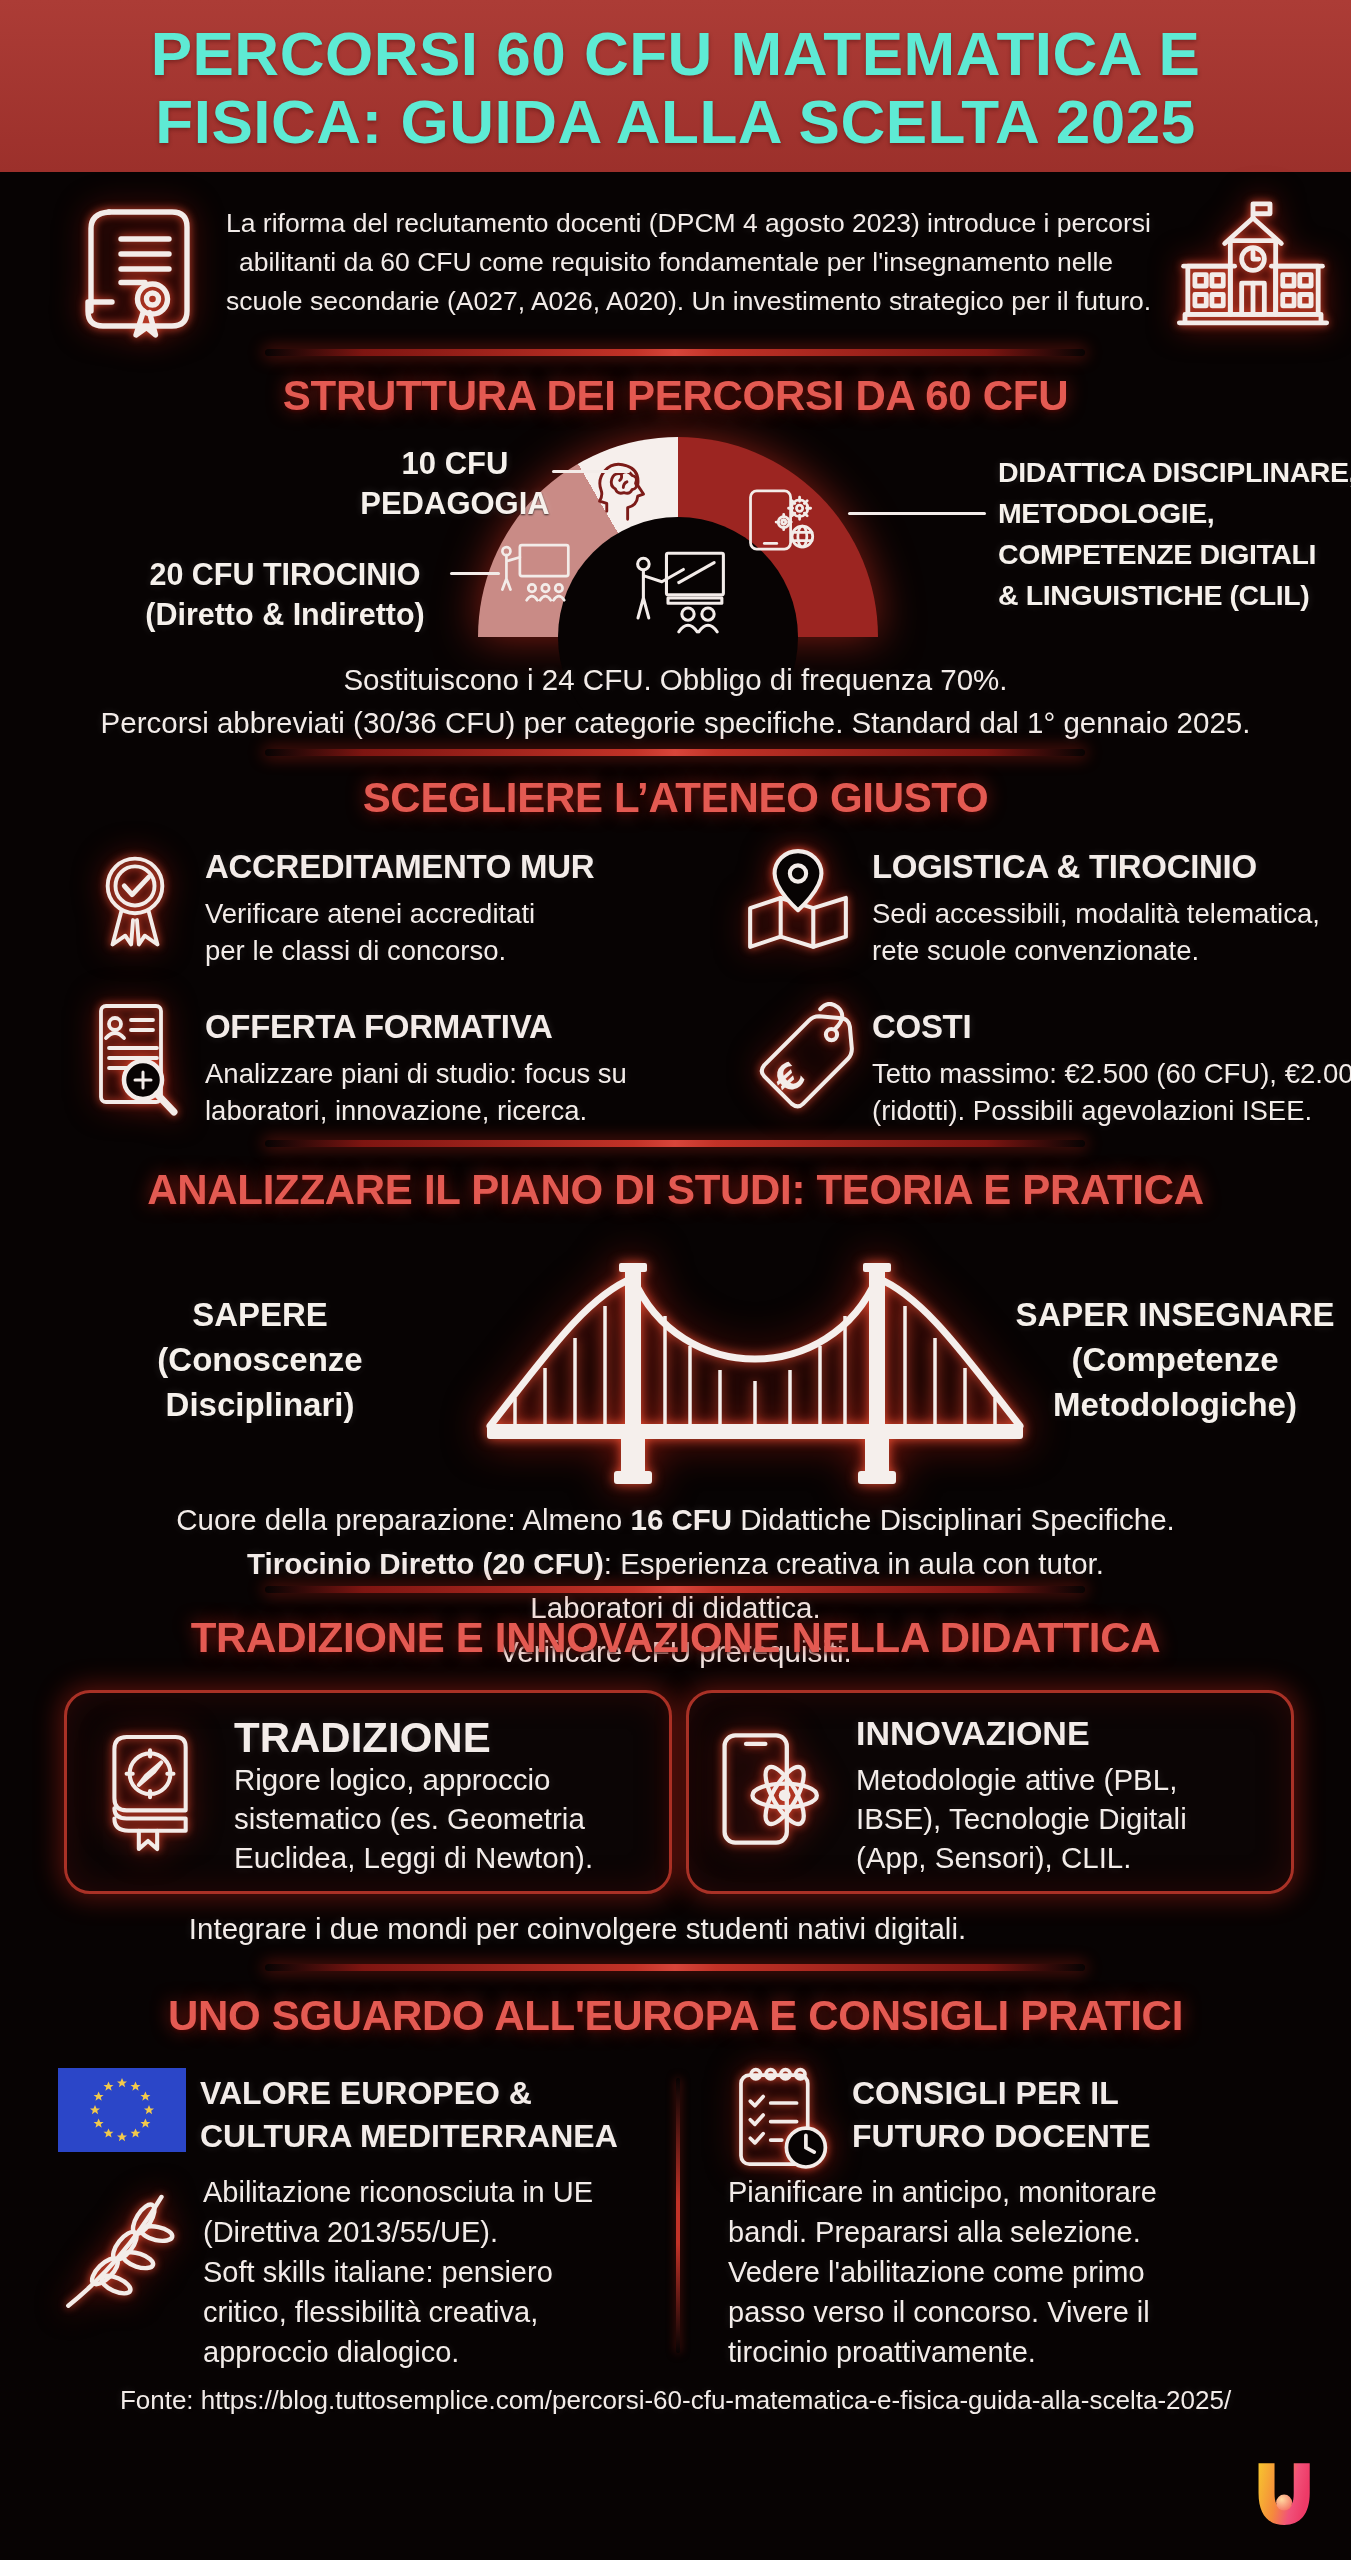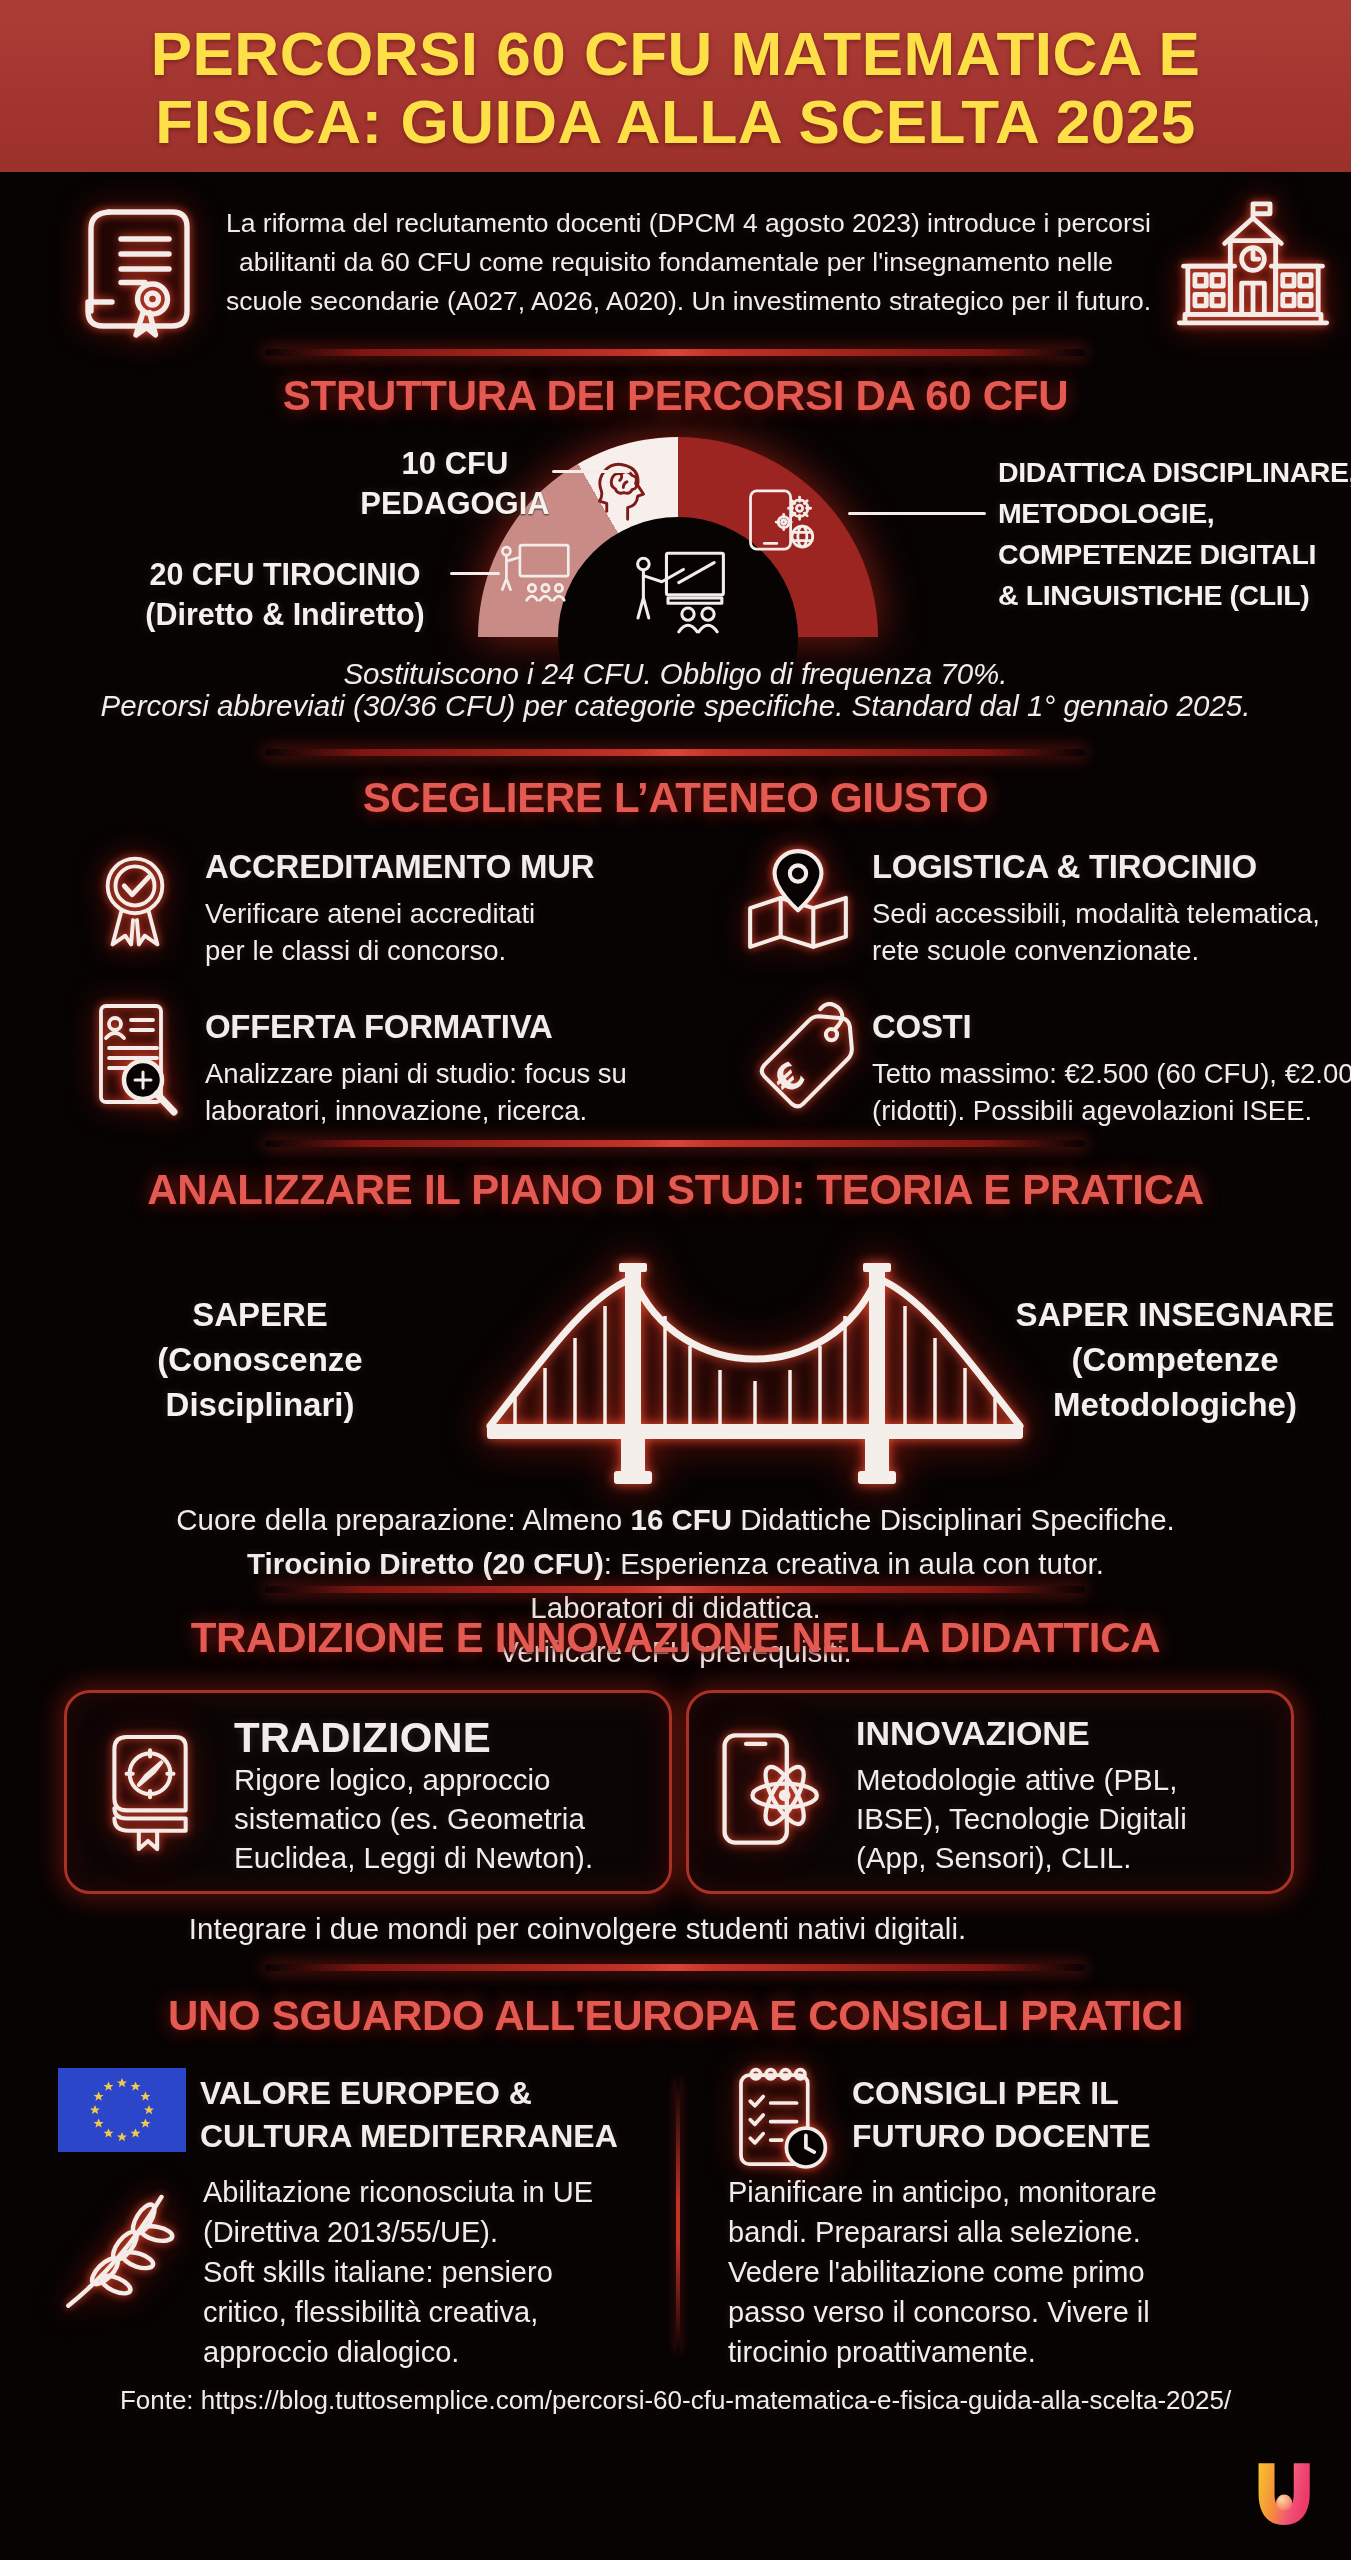--- a/index.html
+++ b/index.html
@@ -4,21 +4,21 @@
 <style>
   html,body{margin:0;padding:0;background:#000;}
   #canvas{position:relative;width:1351px;height:2560px;background:#070303;overflow:hidden;
           font-family:"Liberation Sans","DejaVu Sans",sans-serif;color:#f3ece9;}
   .abs{position:absolute;}
   .pre{white-space:pre;}
   .ctr{text-align:center;}
   
   .hdr{left:0;top:0;width:1351px;height:172px;background:linear-gradient(180deg,#ac3c36,#9c302b);}
   .hdr-t{left:0;top:20px;width:1351px;text-align:center;font-size:62px;font-weight:700;
-         letter-spacing:.5px;line-height:68px;color:#fde047;text-shadow:0 2px 4px rgba(60,5,5,.4);}
+         letter-spacing:.5px;line-height:68px;color:#5eead4;text-shadow:0 2px 4px rgba(60,5,5,.4);}
   
   .sec-title{width:1351px;left:0;text-align:center;font-size:42px;font-weight:700;color:#e35a52;
              letter-spacing:-.3px;text-shadow:0 0 18px rgba(200,40,28,.65),0 2px 3px rgba(40,0,0,.8);}
   .wtxt{text-shadow:0 1px 2px rgba(0,0,0,.65),0 0 9px rgba(255,255,255,.14);}
   .sep{height:7px;border-radius:4px;left:265px;width:820px;
        background:linear-gradient(90deg,rgba(120,15,10,0) 0%,#7e1511 12%,#c23227 45%,#d8453a 50%,#c23227 55%,#7e1511 88%,rgba(120,15,10,0) 100%);
        box-shadow:0 0 16px 2px rgba(195,40,25,.45);}
   .gw{filter:drop-shadow(0 0 4px rgba(255,85,55,.85)) drop-shadow(0 0 15px rgba(200,30,15,.55));}
   .gs{filter:drop-shadow(0 0 6px rgba(255,85,55,.9)) drop-shadow(0 0 20px rgba(200,30,15,.6));}
   svg{display:block;}
@@ -151,21 +151,21 @@
   <div class="abs arch-lab pre ctr" style="left:95px;top:554px;width:380px;font-size:30.5px;line-height:40px;">20 CFU TIROCINIO
 (Diretto &amp; Indiretto)</div>
   <div class="abs conn" style="left:450px;top:572px;width:50px;"></div>
 
   <div class="abs arch-lab pre" style="left:998px;top:452px;font-size:28.5px;line-height:41px;letter-spacing:-.4px;">DIDATTICA DISCIPLINARE,
 METODOLOGIE,
 COMPETENZE DIGITALI
 &amp; LINGUISTICHE (CLIL)</div>
   <div class="abs conn" style="left:848px;top:512px;width:138px;"></div>
 
-  <div class="abs pre ctr wtxt" style="left:0;top:658px;width:1351px;font-size:29.5px;line-height:32px;font-style:italic;">Sostituiscono i 24 CFU. Obbligo di frequenza 70%.
+  <div class="abs pre ctr wtxt" style="left:0;top:658px;width:1351px;font-size:29.5px;line-height:43px;">Sostituiscono i 24 CFU. Obbligo di frequenza 70%.
 Percorsi abbreviati (30/36 CFU) per categorie specifiche. Standard dal 1° gennaio 2025.</div>
 
   <div class="abs sep" style="top:749px"></div>
 
   <div class="abs sec-title" style="top:774px">SCEGLIERE L’ATENEO GIUSTO</div>
 
   <svg class="abs gw" style="left:82px;top:842px" width="106" height="122" viewBox="0 0 100 125">
     <g class="lin" stroke-width="4">
       <circle cx="50" cy="45" r="28"></circle>
         <circle cx="50" cy="45" r="20"></circle>

